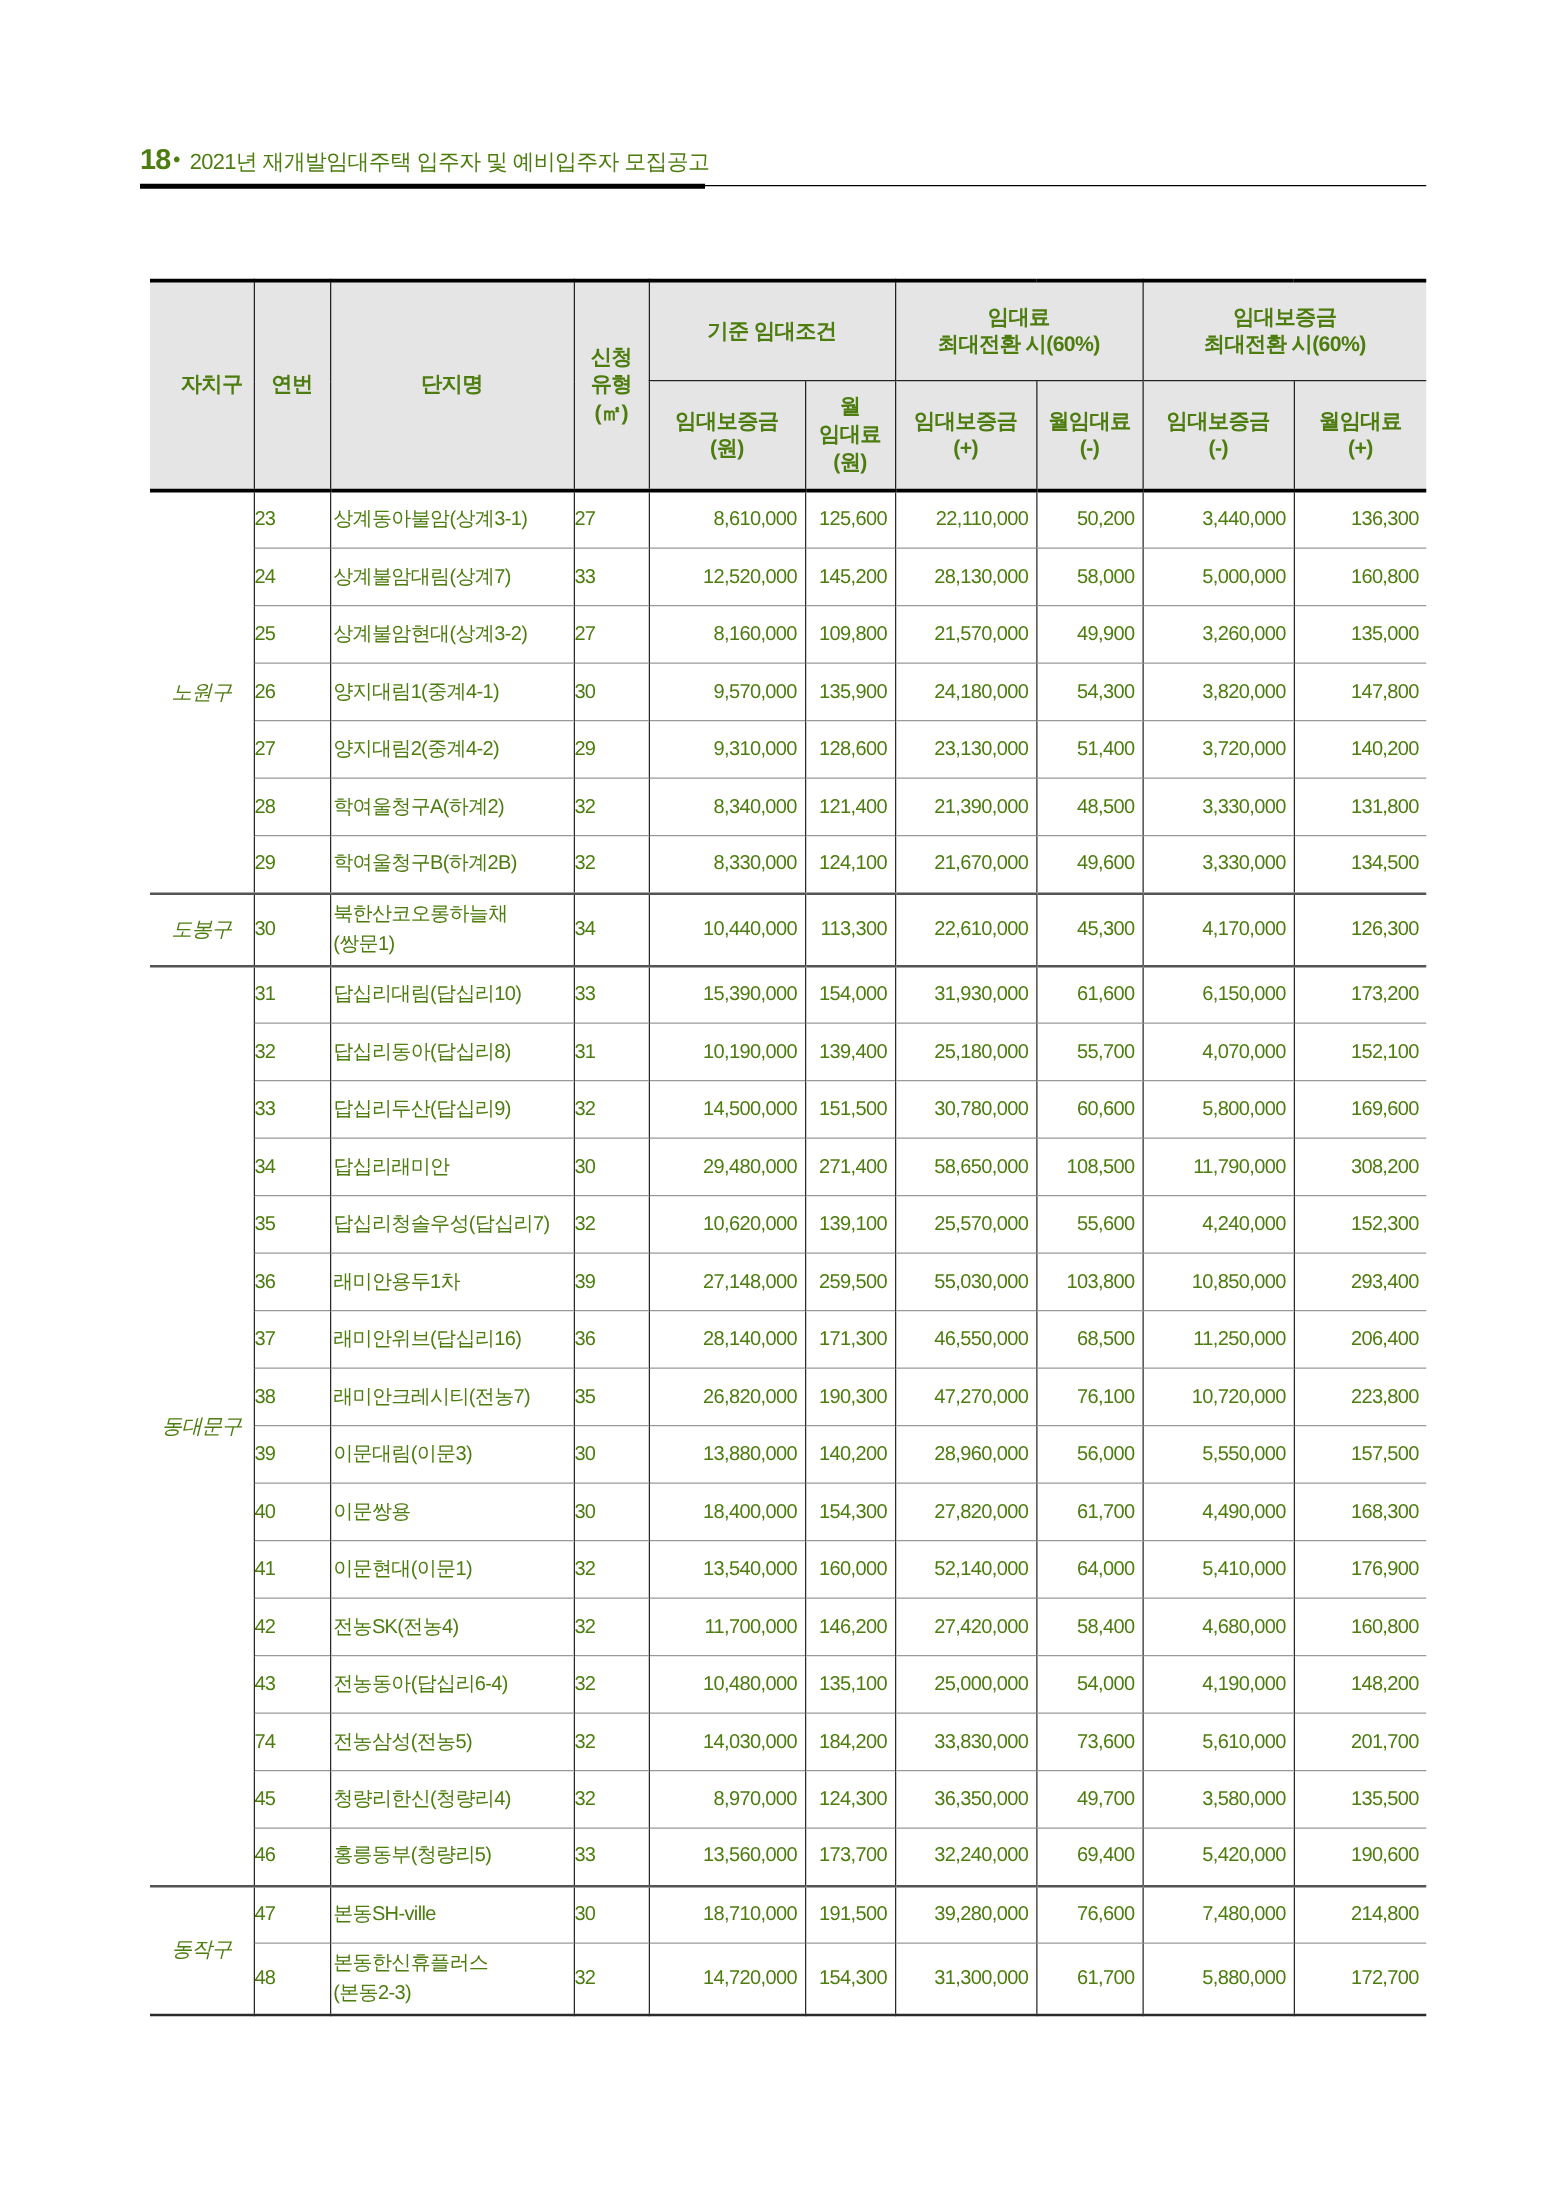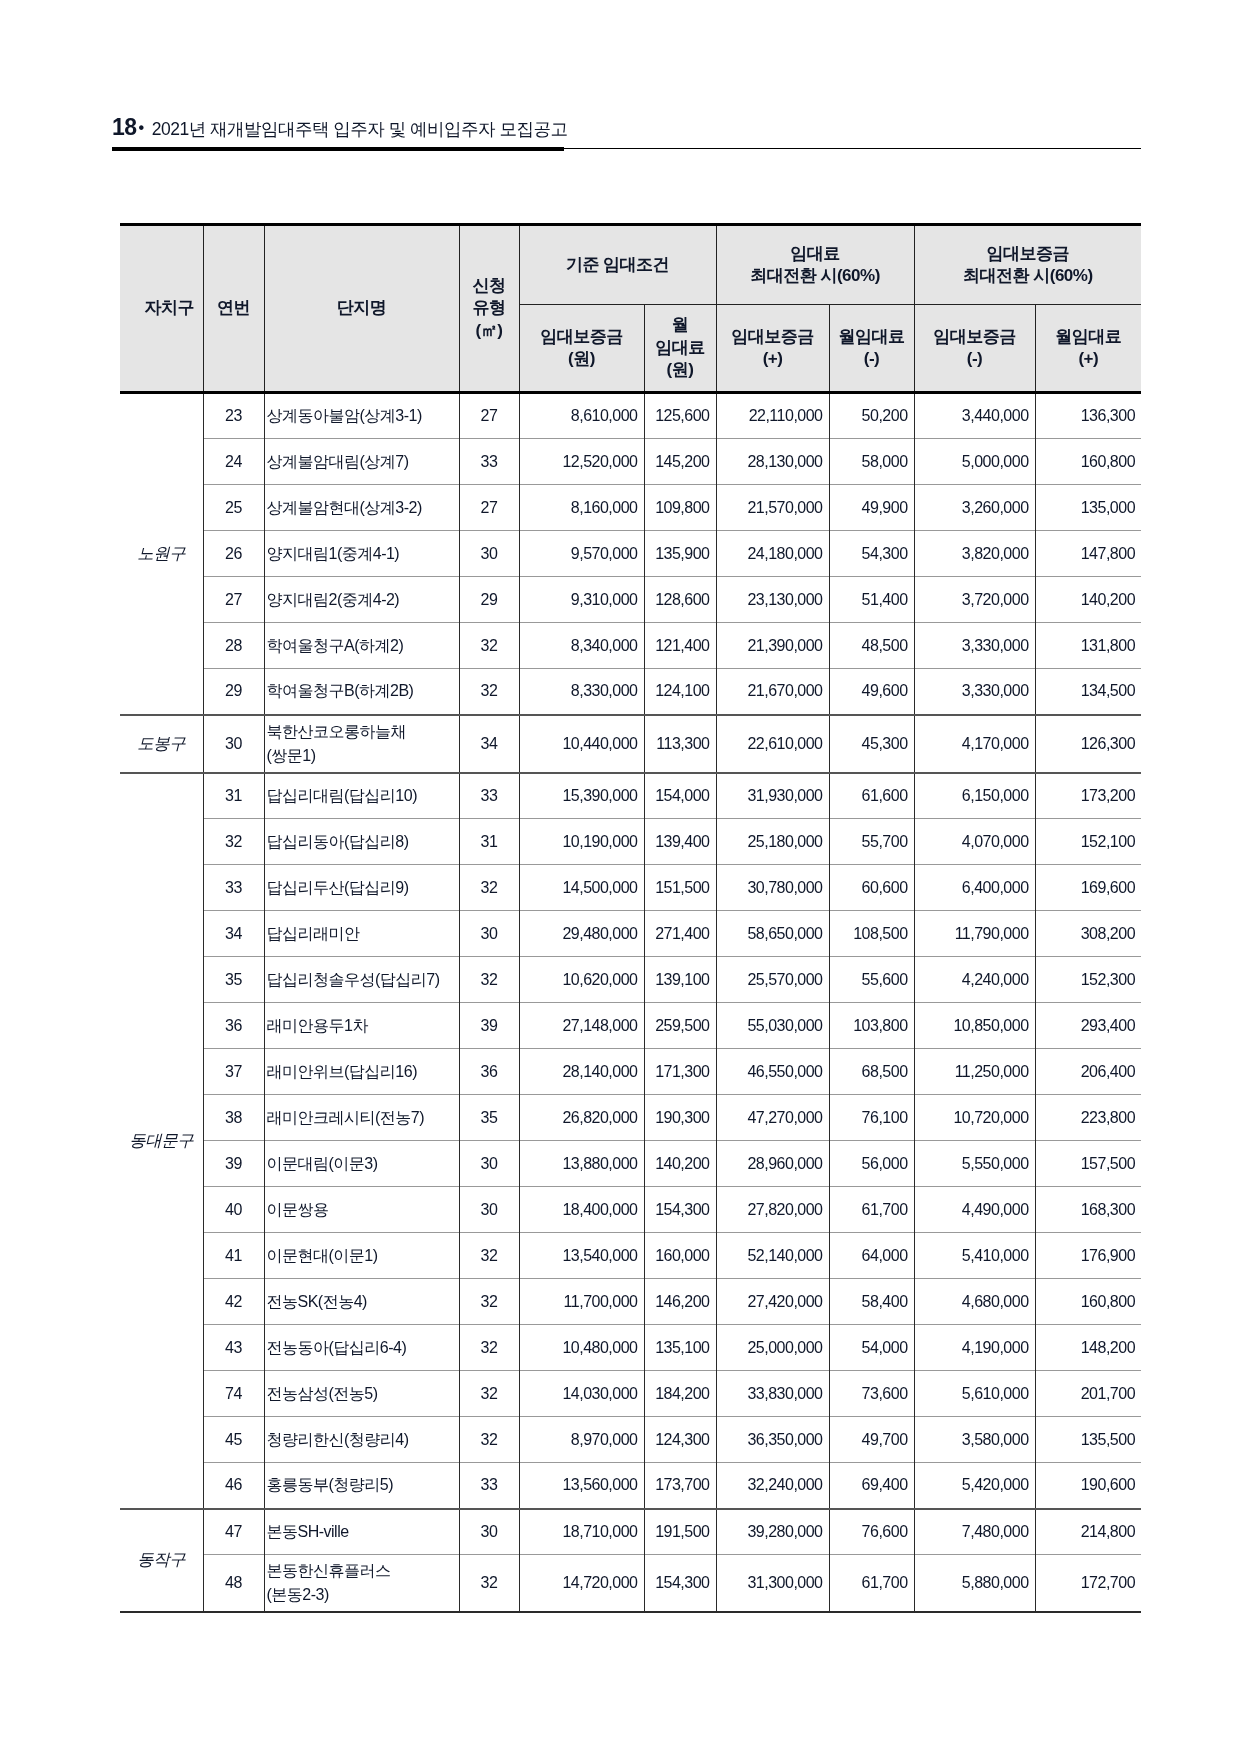--- a/index.html
+++ b/index.html
@@ -1,19 +1,19 @@
 <!DOCTYPE html>
 <html><head>
 <meta charset="utf-8">
 <style>
   * { margin:0; padding:0; box-sizing:border-box; }
   html,body { background:#fff; }
   .page {
     position:relative; width:1241px; height:1755px; background:#ffffff;
-    font-family:"Liberation Sans","DejaVu Sans",sans-serif; color:#0f172a;
+    font-family:"Liberation Sans","DejaVu Sans",sans-serif; color:#4d7c0f;
     letter-spacing:-0.5px; overflow:hidden;
   }
   
   .doc-header {
     position:absolute; left:112px; top:114px; width:1029px;
     border-bottom:1px solid #000; padding-bottom:7px;
   }
   .doc-header .rule-thick {
     position:absolute; left:0; bottom:-2.5px; width:452px; height:4px; background:#000;
   }
@@ -34,21 +34,21 @@
   }
   thead tr.h1 th { height:80px; }
   thead tr.h2 th { height:88px; border-top:1px solid #222; }
   thead th.first { border-left:none;padding-left:16px; }
   thead th.h-group { border-bottom:1px solid #222; }
   tbody td {
     height:46px; font-size:16px; border-left:1px solid #2a2a2a;
     border-top:1px solid #999; background:#fff;
   }
   tbody td.district { border-left:none; text-align:center; font-size:16.5px;font-style:italic; }
-  tbody td.c { text-align:center; }
+  tbody td.c { }
   tbody td.name { text-align:left; white-space:pre-line; line-height:1.5; padding:4px 2px; }
   tbody td.r { text-align:right; padding-right:6px; }
   tbody td.gf { border-top:2px solid #555; }
 </style>
 </head>
 <body>
 
 <div class="page">
 
   <div class="doc-header">
@@ -215,21 +215,21 @@
           <td class="r">152,100</td>
         </tr>
         <tr>
           <td class="c">33</td>
           <td class="name">답십리두산(답십리9)</td>
           <td class="c">32</td>
           <td class="r">14,500,000</td>
           <td class="r">151,500</td>
           <td class="r">30,780,000</td>
           <td class="r">60,600</td>
-          <td class="r">6,400,000</td>
+          <td class="r">5,800,000</td>
           <td class="r">169,600</td>
         </tr>
         <tr>
           <td class="c">34</td>
           <td class="name">답십리래미안</td>
           <td class="c">30</td>
           <td class="r">29,480,000</td>
           <td class="r">271,400</td>
           <td class="r">58,650,000</td>
           <td class="r">108,500</td>

